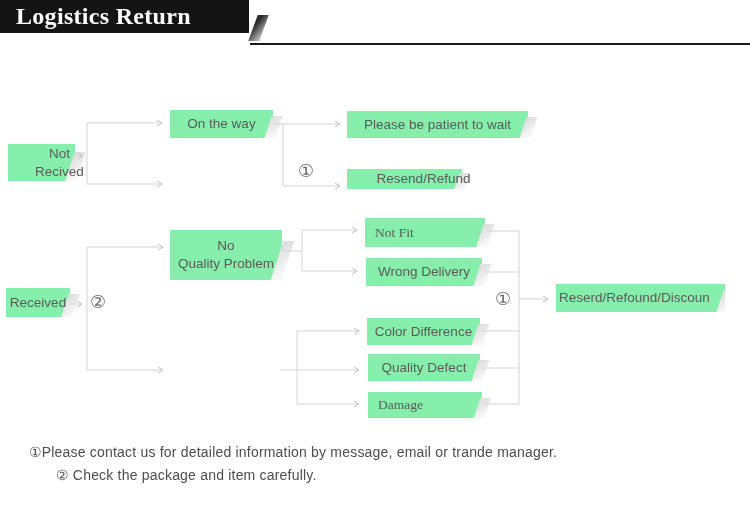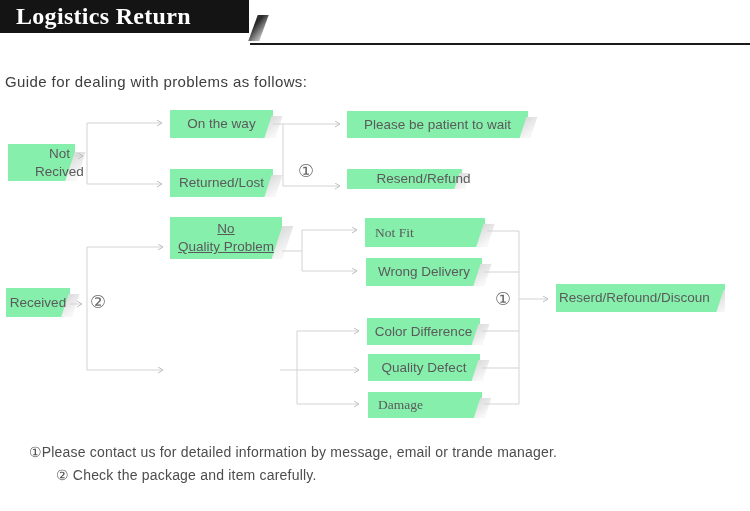--- a/index.html
+++ b/index.html
@@ -68,21 +68,20 @@
 <body>
 
 <div class="stage">
 
   <div class="banner">
     <span>Logistics Return Policy</span>
   </div>
   <div class="banner-tail"></div>
   <div class="header-rule"></div>
 
-  <div class="intro">Guide for dealing with problems as follows:</div>
 
   <svg class="connectors" width="750" height="511" viewBox="0 0 750 511">
     <defs>
       <marker id="arr" markerWidth="8" markerHeight="8" refX="6" refY="3.5" orient="auto" markerUnits="userSpaceOnUse">
         <polyline points="1,0.5 6,3.5 1,6.5" fill="none" stroke="#c0c0c0" stroke-width="1"></polyline>
       </marker>
     </defs>
     <g stroke="#d3d3d3" stroke-width="1" fill="none">
 
       <line x1="75" y1="156" x2="83" y2="156" marker-end="url(#arr)"></line>
@@ -113,24 +112,23 @@
       <line x1="482" y1="368" x2="519" y2="368"></line>
       <line x1="484" y1="404" x2="519" y2="404"></line>
       <line x1="519" y1="231" x2="519" y2="404"></line>
       <line x1="519" y1="299" x2="548" y2="299" marker-end="url(#arr)"></line>
     </g>
   </svg>
 
   <div class="node" style="left:8px;   top:144px; width:67px;  height:37px;padding-left:36px;">Not
 Recived</div>
   <div class="node" style="left:170px; top:110px; width:103px; height:28px;">On the way</div>
-  <div class="node" style="left:170px; top:169px; width:103px; height:28px;">Returned/Lost</div>
   <div class="node" style="left:347px; top:111px; width:181px; height:27px;">Please be patient to wait</div>
   <div class="node" style="left:347px; top:169px; width:115px; height:20px;padding-left:38px;">Resend/Refund</div>
-  <div class="node" style="left:170px; top:217px; width:112px; height:42px;text-decoration:underline;">No
+  <div class="node" style="left:170px; top:230px; width:112px; height:50px;">No
 Quality Problem</div>
   <div class="node" style="left:6px;   top:288px; width:64px;  height:29px;">Received</div>
   <div class="node align-left" style="left:365px; top:218px; width:120px; height:29px;">Not Fit</div>
   <div class="node" style="left:366px; top:258px; width:116px; height:28px;">Wrong Delivery</div>
   <div class="node" style="left:367px; top:318px; width:113px; height:27px;">Color Difference</div>
   <div class="node" style="left:368px; top:354px; width:112px; height:27px;">Quality Defect</div>
   <div class="node align-left" style="left:368px; top:392px; width:114px; height:26px;">Damage</div>
   <div class="node clip" style="left:556px; top:284px; width:169px; height:28px;">Reserd/Refound/Discoun</div>
 
   <div class="marker-circle" style="left:298px; top:162px;">①</div>

